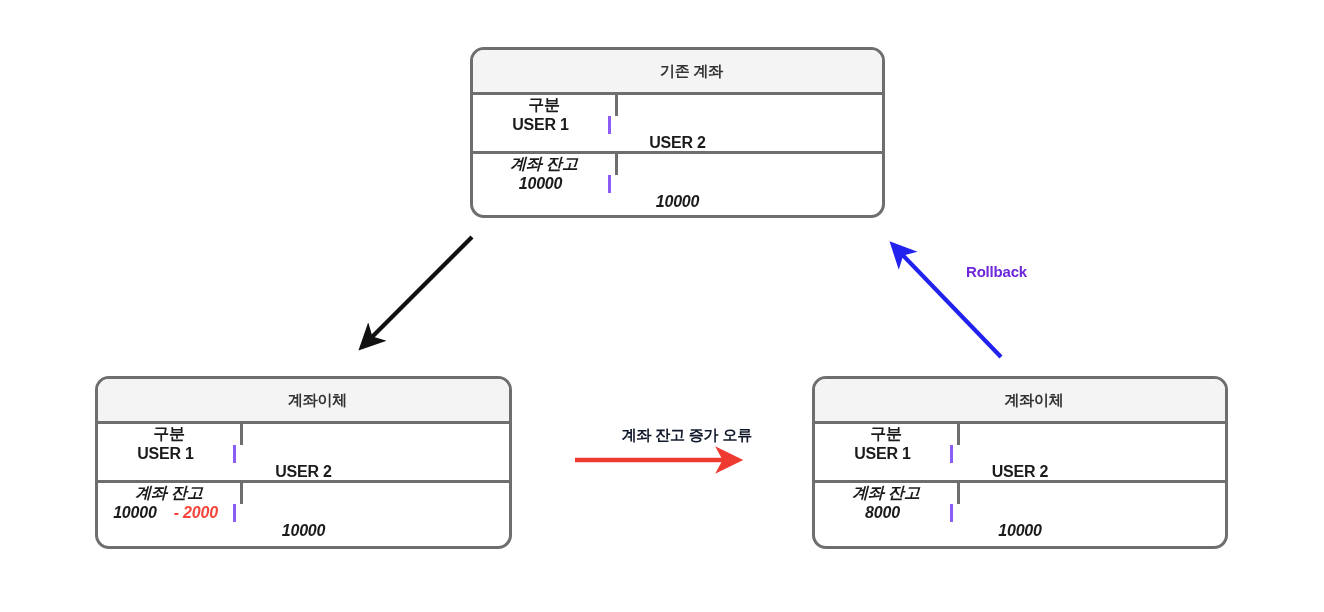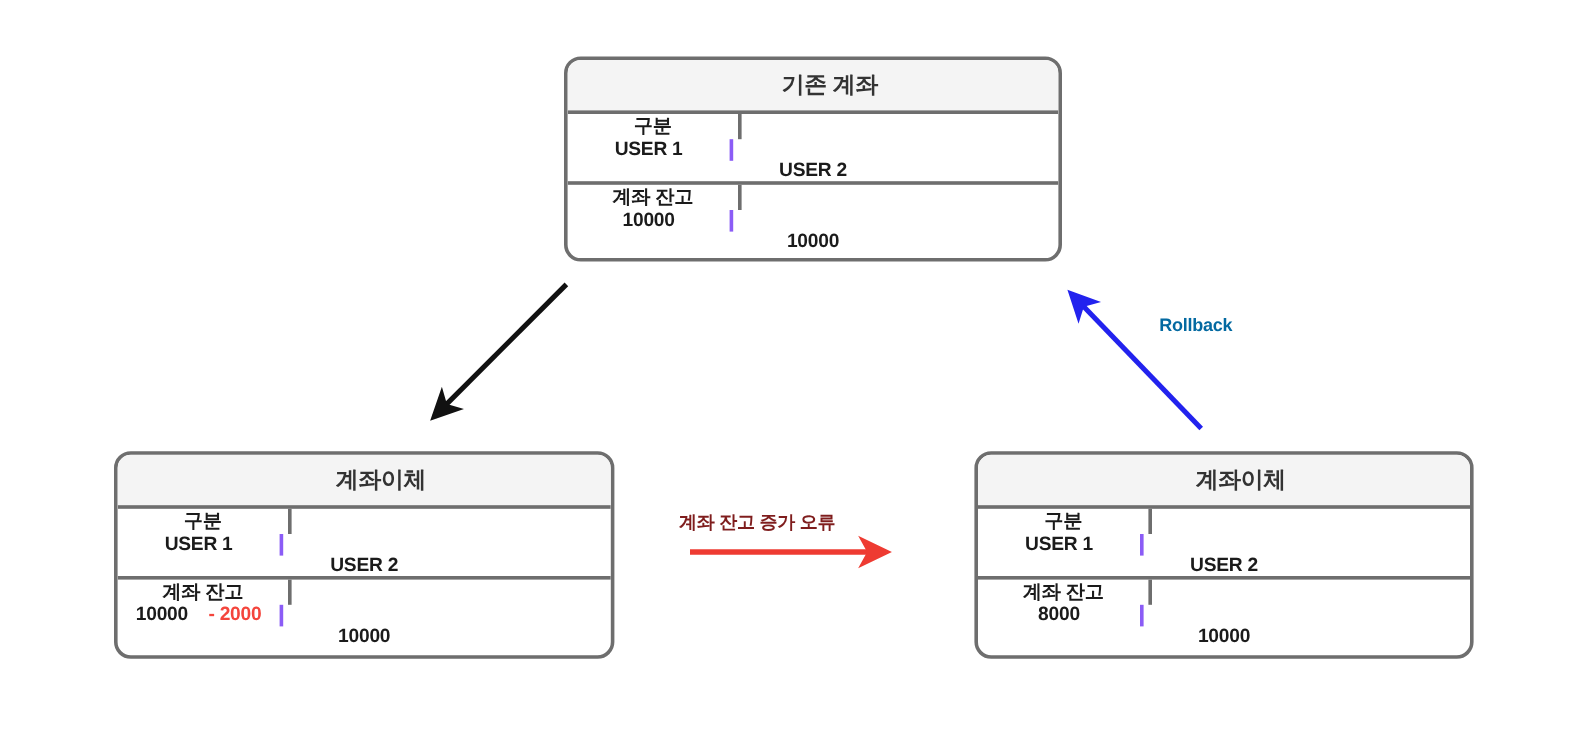--- a/index.html
+++ b/index.html
@@ -30,33 +30,33 @@
     overflow: hidden;
   }
   .card-title {
     box-sizing: border-box;
     height: 45px;
     background: #f4f4f4;
     border-bottom: 3px solid #6e6e6e;
     display: flex;
     align-items: center;
     justify-content: center;
-    font-size: 19px;
+    font-size: 15px;
     font-weight: 700;
     color: #333333;
     letter-spacing: -0.2px;
     padding-left: 28px;
   }
   .row {
     display: flex;
     box-sizing: border-box;
     flex-direction: column;
   }
   .row.head-row { height: 59px; border-bottom: 3px solid #6e6e6e; }
-  .row.data-row { height: 51px; }
+  .row.data-row { height: 51px; font-style: italic; }
   .cell {
     box-sizing: border-box;
     display: flex;
     align-items: center;
     justify-content: center;
     font-size: 16px;
     font-weight: 700;
     color: #1b1b1b;
     letter-spacing: -0.2px;
     white-space: nowrap;
@@ -78,30 +78,30 @@
   #arrow-rollback-svg { left: 870px; top: 225px; width: 160px; height: 150px; }
 
   .edge-label {
     position: absolute;
     font-size: 15px;
     font-weight: 700;
     white-space: nowrap;
     letter-spacing: -0.2px;
   }
   #label-error {
-    left: 536px;
+    left: 562px;
     top: 426px;
     width: 190px;
-    text-align: center;
-    color: #7f1d1d;
+    text-align: right;
+    color: #0f172a;
   }
   #label-rollback {
     left: 966px;
     top: 263px;
-    color: #0369a1;
+    color: #6d28d9;
   }
 </style>
 </head>
 <body>
 
 <div id="canvas">
 
   <div class="card" id="card-original">
     <div class="card-title">기존 계좌</div>
     <div class="row head-row">

